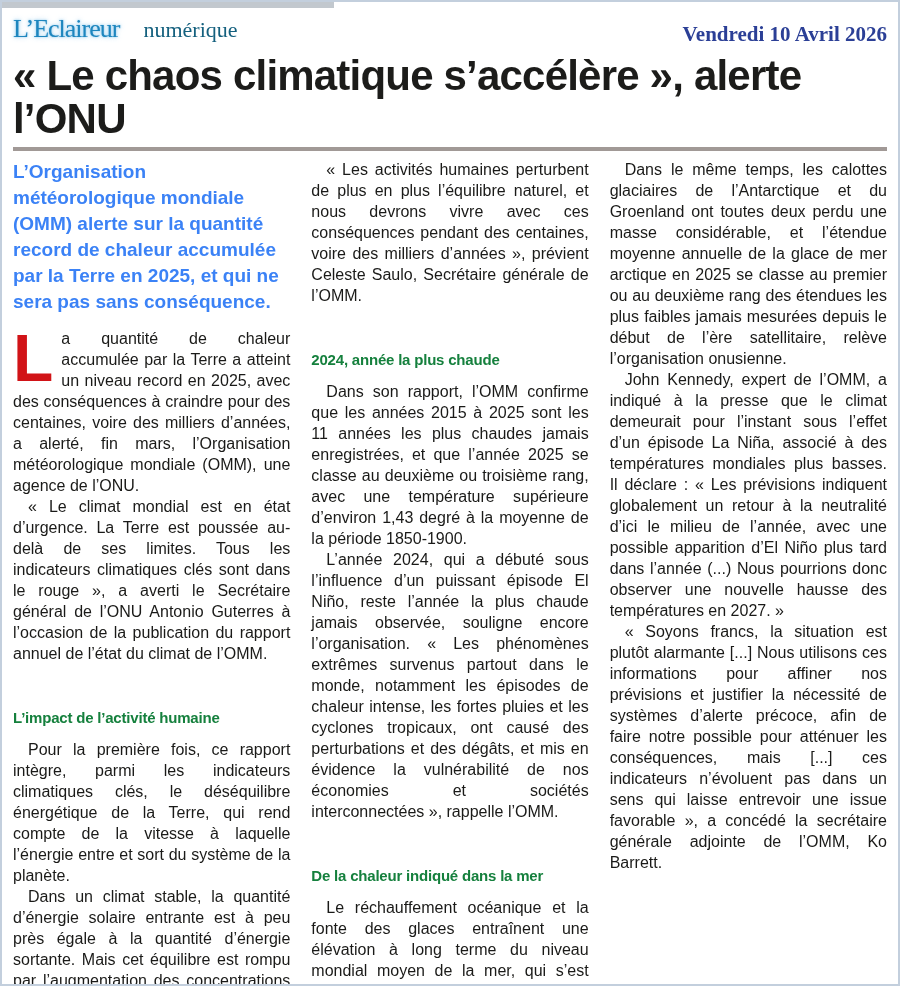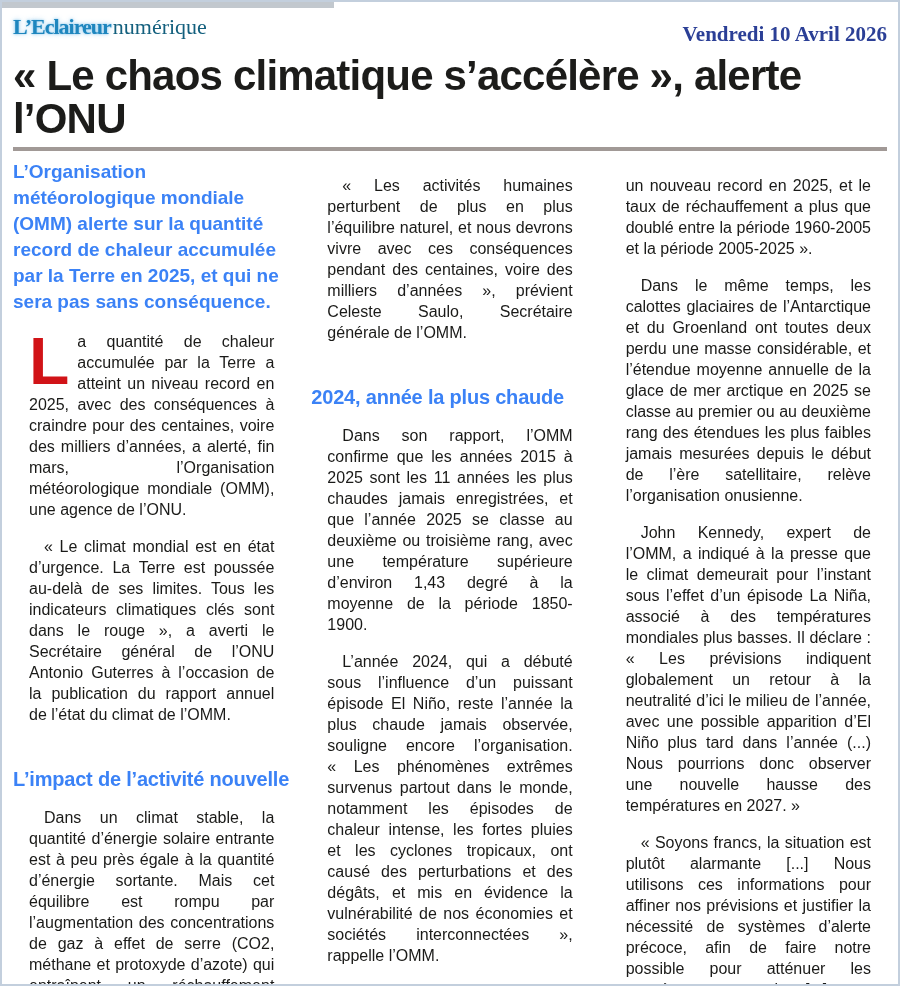--- a/index.html
+++ b/index.html
@@ -16,58 +16,58 @@
   }
   .scan-edge{
     position:absolute;top:0;left:0;width:332px;height:6px;
     background:#8f9aa6;opacity:.55;
   }
   .inner{padding:6px 11px 0 11px;}
   
   .header{display:flex;justify-content:space-between;align-items:flex-start;height:46px;}
   .masthead{font-family:"Liberation Serif","DejaVu Serif",serif;line-height:1;white-space:nowrap;padding-top:8px;}
   .masthead .brand{
-    font-size:22px;font-weight:bold;color:var(--masthead-blue,#1e86be);
+    font-size:26px;font-weight:normal;color:var(--masthead-blue,#1e86be);
     letter-spacing:-1px;
     text-shadow:0 0 5px rgba(130,195,235,.75),0 0 2px rgba(130,195,235,.9);
     text-align:center;
   }
-  .masthead .suffix{font-size:22px;color:var(--suffix-blue,#14607e);margin-left:2px;}
+  .masthead .suffix{font-size:22px;color:var(--suffix-blue,#14607e);margin-left:24px;}
   .dateline{
     font-family:"Liberation Serif","DejaVu Serif",serif;
     font-size:21px;font-weight:bold;color:var(--date-blue,#2b3f96);
     padding-top:14px;white-space:nowrap;
   }
   
   .headline{
     font-size:42px;font-weight:bold;line-height:1.03;
     letter-spacing:-0.8px;color:#1c1c1a;
     margin:0 0 6px 0;max-width:880px;
   }
   .headline-rule{height:4px;background:#6e625e;opacity:.65;margin:2px 0 8px 0;}
   
   .cols{display:flex;gap:21px;align-items:flex-start;}
   .col{flex:1 1 0;min-width:0;}
   .lead{
     font-size:19px;line-height:26px;font-weight:bold;color:#3b82f6;
     margin:0 0 13px 0;text-align:left;
   }
   .body-p{
-    font-size:16px;line-height:21px;margin:16px;
+    font-size:16px;line-height:21px;margin:0;
     text-align:justify;text-indent:15px;
   }
   .body-p.cont,.body-p.dropcap-p{text-indent:0;}
   .dropcap{
     float:left;
     font-size:66px;line-height:51px;font-weight:bold;
     color:var(--dropcap-red,#d11317);
     margin:5px 8px 0 0;
   }
   .subhead{
-    font-size:20px;line-height:24px;font-weight:bold;color:#3b82f6;
+    font-size:15px;line-height:24px;font-weight:bold;color:#15803d;
     margin:42px 0 9px 0;letter-spacing:-0.2px;
   }
 </style>
 </head>
 <body>
 
 <div class="page">
   <div class="scan-edge"></div>
   <div class="inner">
     <div class="header">
@@ -76,32 +76,32 @@
       </div>
       <div class="dateline">Vendredi 10 Avril 2026</div>
     </div>
     <h1 class="headline">«&nbsp;Le chaos climatique s’accélère&nbsp;», alerte l’ONU</h1>
     <div class="headline-rule"></div>
     <div class="cols">
         <div class="col">
           <p class="lead">L’Organisation météorologique mondiale (OMM) alerte sur la quantité record de chaleur accumulée par la Terre en 2025, et qui ne sera pas sans conséquence.</p>
           <p class="body-p dropcap-p"><span class="dropcap">L</span>a quantité de chaleur accumulée par la Terre a atteint un niveau record en 2025, avec des conséquences à craindre pour des centaines, voire des milliers d’années, a alerté, fin mars, l’Organisation météorologique mondiale (OMM), une agence de l’ONU.</p>
           <p class="body-p">«&nbsp;Le climat mondial est en état d’urgence. La Terre est poussée au-delà de ses limites. Tous les indicateurs climatiques clés sont dans le rouge&nbsp;», a averti le Secrétaire général de l’ONU Antonio Guterres à l’occasion de la publication du rapport annuel de l’état du climat de l’OMM.</p>
-          <h2 class="subhead">L’impact de l’activité nouvelle</h2>
+          <h2 class="subhead">L’impact de l’activité humaine</h2>
+          <p class="body-p">Pour la première fois, ce rapport intègre, parmi les indicateurs climatiques clés, le déséquilibre énergétique de la Terre, qui rend compte de la vitesse à laquelle l’énergie entre et sort du système de la planète.</p>
           <p class="body-p">Dans un climat stable, la quantité d’énergie solaire entrante est à peu près égale à la quantité d’énergie sortante. Mais cet équilibre est rompu par l’augmentation des concentrations de gaz à effet de serre (CO2, méthane et protoxyde d’azote) qui entraînent un réchauffement continu de l’atmosphère et de l’océan ainsi que la fonte des glaces.</p>
         </div>
         <div class="col">
           <p class="body-p">«&nbsp;Les activités humaines perturbent de plus en plus l’équilibre naturel, et nous devrons vivre avec ces conséquences pendant des centaines, voire des milliers d’années&nbsp;», prévient Celeste Saulo, Secrétaire générale de l’OMM.</p>
           <h2 class="subhead">2024, année la plus chaude</h2>
           <p class="body-p">Dans son rapport, l’OMM confirme que les années 2015 à 2025 sont les 11 années les plus chaudes jamais enregistrées, et que l’année 2025 se classe au deuxième ou troisième rang, avec une température supérieure d’environ 1,43 degré à la moyenne de la période 1850-1900.</p>
           <p class="body-p">L’année 2024, qui a débuté sous l’influence d’un puissant épisode El Niño, reste l’année la plus chaude jamais observée, souligne encore l’organisation. «&nbsp;Les phénomènes extrêmes survenus partout dans le monde, notamment les épisodes de chaleur intense, les fortes pluies et les cyclones tropicaux, ont causé des perturbations et des dégâts, et mis en évidence la vulnérabilité de nos économies et sociétés interconnectées&nbsp;», rappelle l’OMM.</p>
           <h2 class="subhead">De la chaleur indiqué dans la mer</h2>
           <p class="body-p">Le réchauffement océanique et la fonte des glaces entraînent une élévation à long terme du niveau mondial moyen de la mer, qui s’est accélérée depuis le début des mesures satellitaires, en 1993. Ce niveau était, en 2025, supérieur d’environ 11 cm à celui enregistré au début des relevés.</p>
         </div>
         <div class="col">
-          <p class="body-p cont">un nouveau record en 2025, et le taux de réchauffement a plus que doublé entre la période 1960-2005 et la période 2005-2025&nbsp;».</p>
           <p class="body-p">Dans le même temps, les calottes glaciaires de l’Antarctique et du Groenland ont toutes deux perdu une masse considérable, et l’étendue moyenne annuelle de la glace de mer arctique en 2025 se classe au premier ou au deuxième rang des étendues les plus faibles jamais mesurées depuis le début de l’ère satellitaire, relève l’organisation onusienne.</p>
           <p class="body-p">John Kennedy, expert de l’OMM, a indiqué à la presse que le climat demeurait pour l’instant sous l’effet d’un épisode La Niña, associé à des températures mondiales plus basses. Il déclare&nbsp;: «&nbsp;Les prévisions indiquent globalement un retour à la neutralité d’ici le milieu de l’année, avec une possible apparition d’El Niño plus tard dans l’année (...) Nous pourrions donc observer une nouvelle hausse des températures en 2027. »</p>
           <p class="body-p">«&nbsp;Soyons francs, la situation est plutôt alarmante [...] Nous utilisons ces informations pour affiner nos prévisions et justifier la nécessité de systèmes d’alerte précoce, afin de faire notre possible pour atténuer les conséquences, mais [...] ces indicateurs n’évoluent pas dans un sens qui laisse entrevoir une issue favorable&nbsp;», a concédé la secrétaire générale adjointe de l’OMM, Ko Barrett.</p>
         </div>
       </div>
   </div>
 </div>
 
 </body></html>

